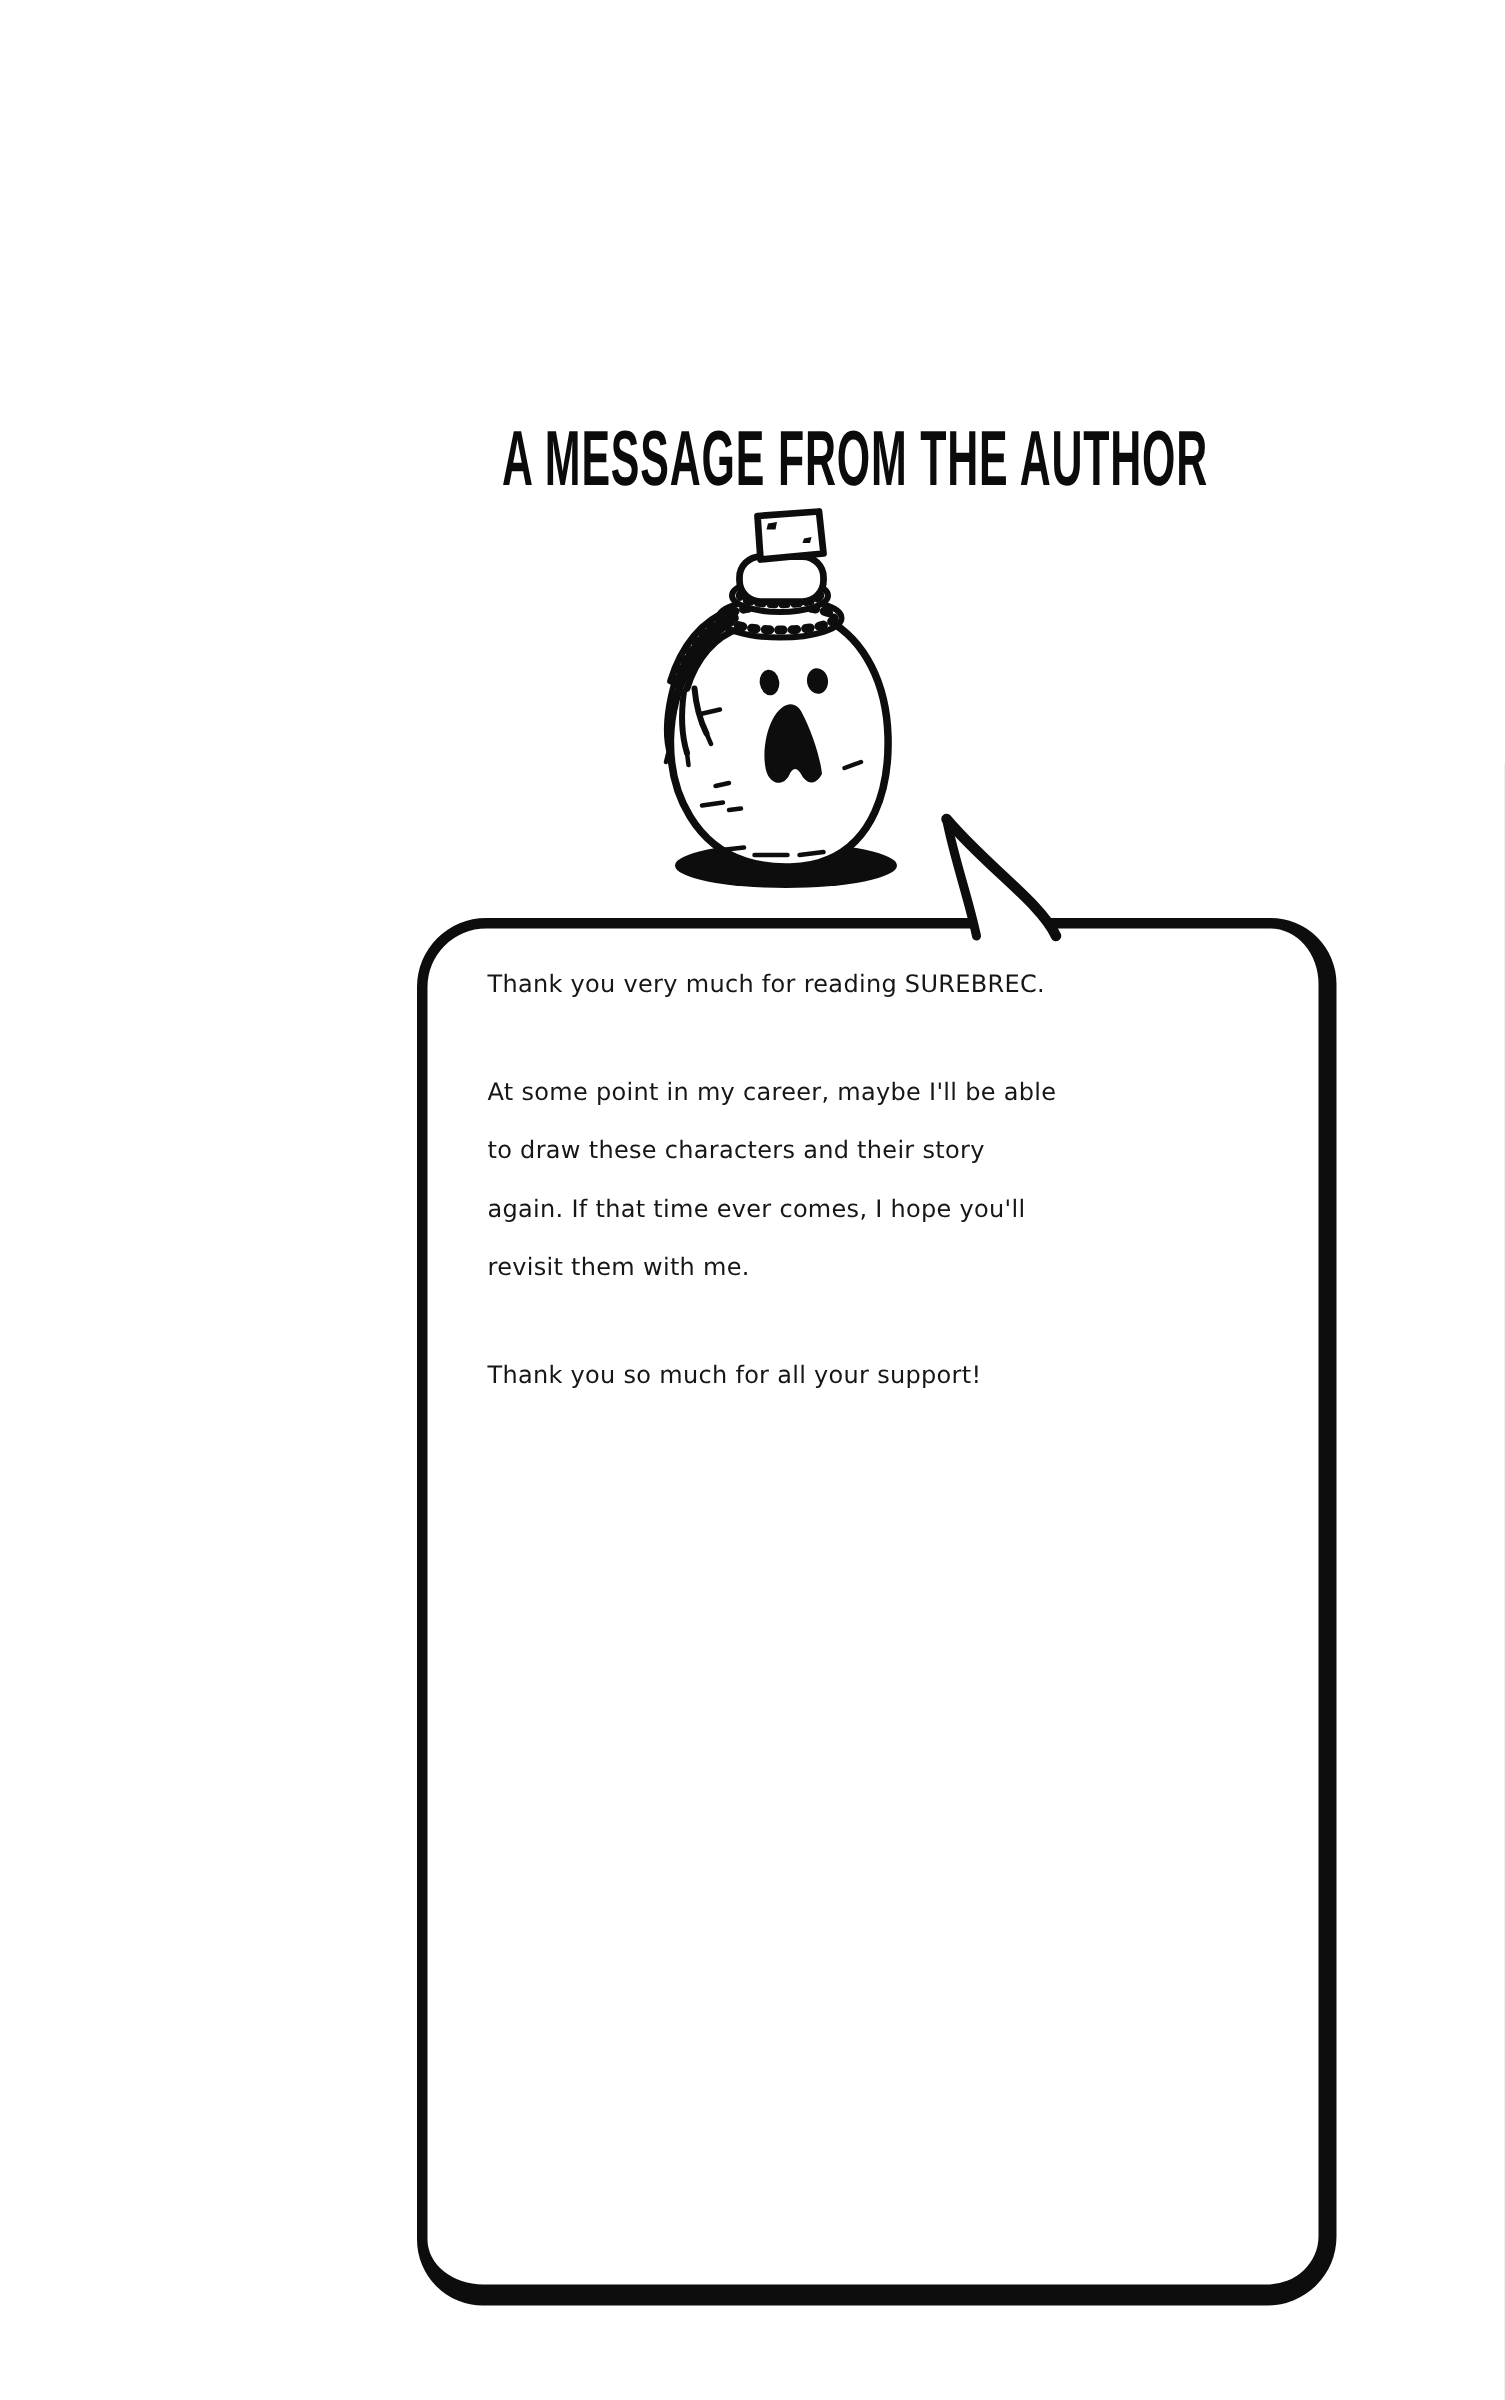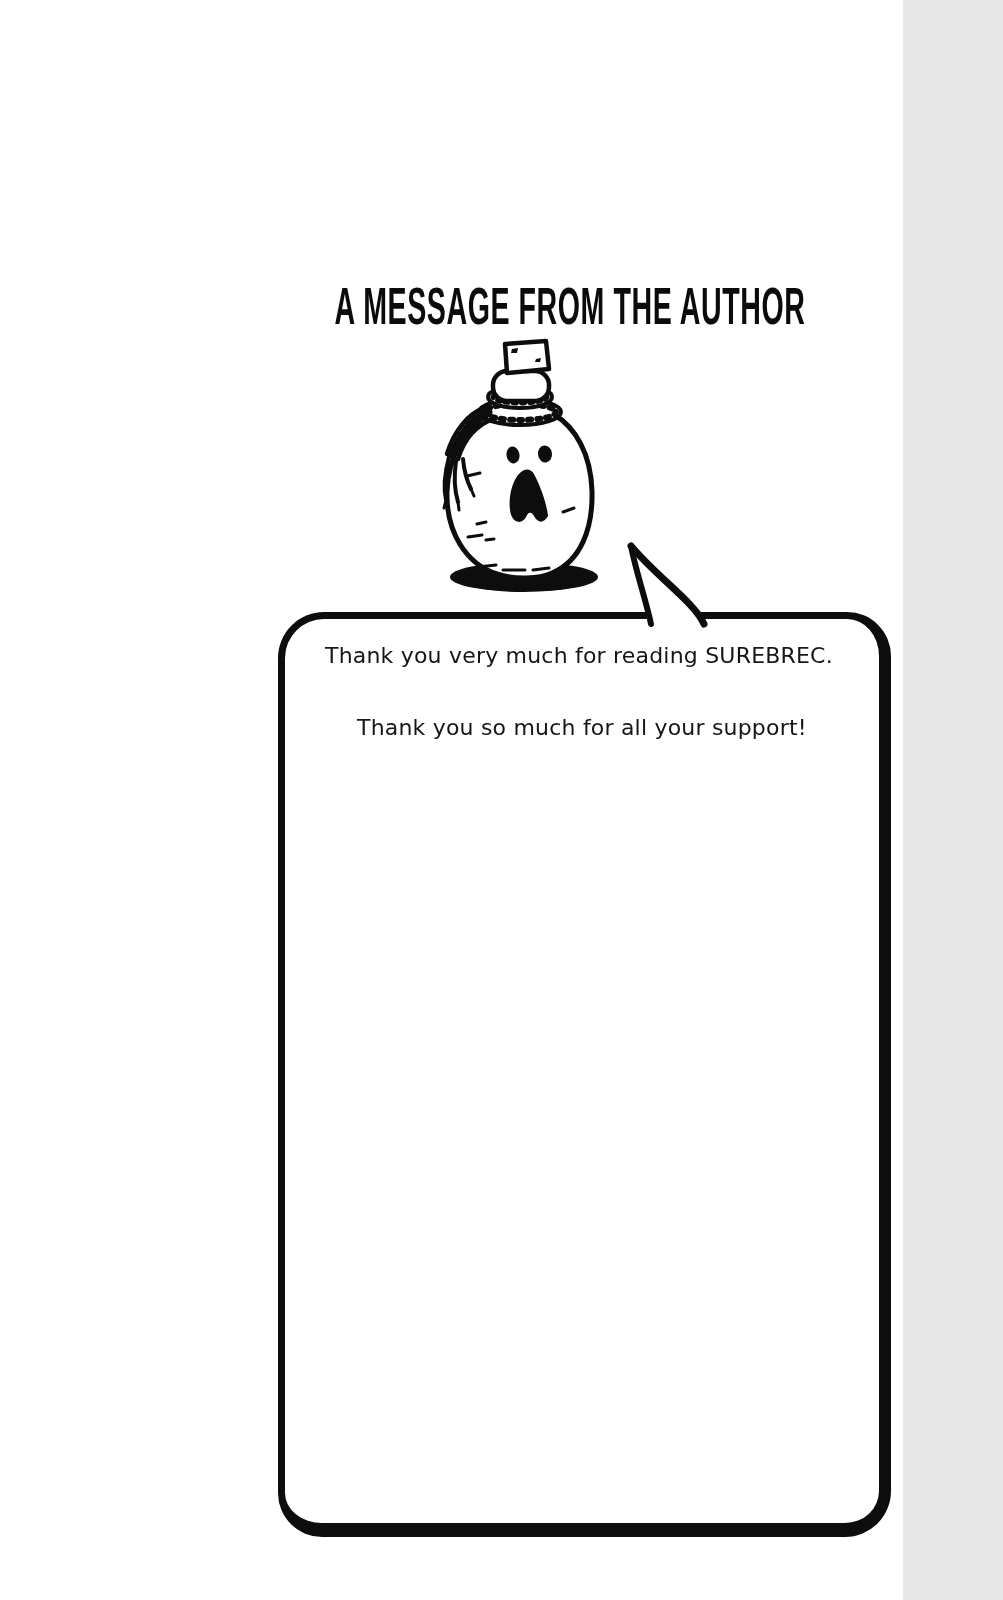--- a/index.html
+++ b/index.html
@@ -2,21 +2,21 @@
 <html><head>
 <meta charset="utf-8">
 <style>
   html, body {
     margin: 0;
     padding: 0;
     background: #e8e8e8;
   }
   #page {
     position: relative;
-    width: 903px;
+    width: 1003px;
     height: 1600px;
     background: #ffffff;
     overflow: hidden;
     font-family: "DejaVu Sans", sans-serif;
     color: #111;
   }
   
   .title {
     position: absolute;
     top: 276px;
@@ -59,30 +59,30 @@
     border-color: #0d0d0d;
     border-width: 7px 12px 14px 7px;
     border-radius: 46px 44px 46px 44px;
     z-index: 2;
   }
   .bubble-text {
     position: absolute;
     left: 40px;
     top: 17px;
     right: 22px;
-    font-size: 22px;
+    font-size: 16px;
     line-height: 39px;
     letter-spacing: 0.2px;
     color: #161616;
   }
   .bubble-text p {
     margin: 0 0 33px 0;
     white-space: pre-line;
   }
-  .bubble-text p:last-child { margin-bottom: 0; margin-left: 32px; }
+  .bubble-text p:last-child { margin-bottom: 0; }
   svg .ink   { stroke: #0d0d0d; fill: none; stroke-linecap: round; stroke-linejoin: round; }
   svg .fillw { fill: #ffffff; }
   svg .fillb { fill: #0d0d0d; }
 </style>
 </head>
 <body>
 
 <div id="page">
 
   <div class="title">A MESSAGE FROM THE AUTHOR</div>
@@ -137,20 +137,24 @@
       <path d="M468 537 l14 -2 M486 540 l8 -1"></path>
       <path d="M477 524 l9 -2"></path>
       <path d="M478 567 l18 -2 M503 570 l22 0 M533 570 l16 -2"></path>
       <path d="M563 512 l11 -4"></path>
     </g>
   </svg>
 
   <div class="bubble">
     <div class="bubble-text">
       <p>Thank you very much for reading SUREBREC.</p>
+      <p>At some point in my career, maybe I'll be able
+to draw these characters and their story
+again. If that time ever comes, I hope you'll
+revisit them with me.</p>
       <p>Thank you so much for all your support!</p>
     </div>
   </div>
 
   <svg class="tail-svg" viewBox="595 520 140 112" xmlns="http://www.w3.org/2000/svg">
     <path class="fillw" d="M651 628 C646 600 636 572 631 546 C658 578 694 604 704 628 Z"></path>
     <path class="ink" stroke-width="6" d="M651 624 C646 600 636 572 631 546"></path>
     <path class="ink" stroke-width="7" d="M631 546 C658 578 694 602 704 624"></path>
   </svg>
 

